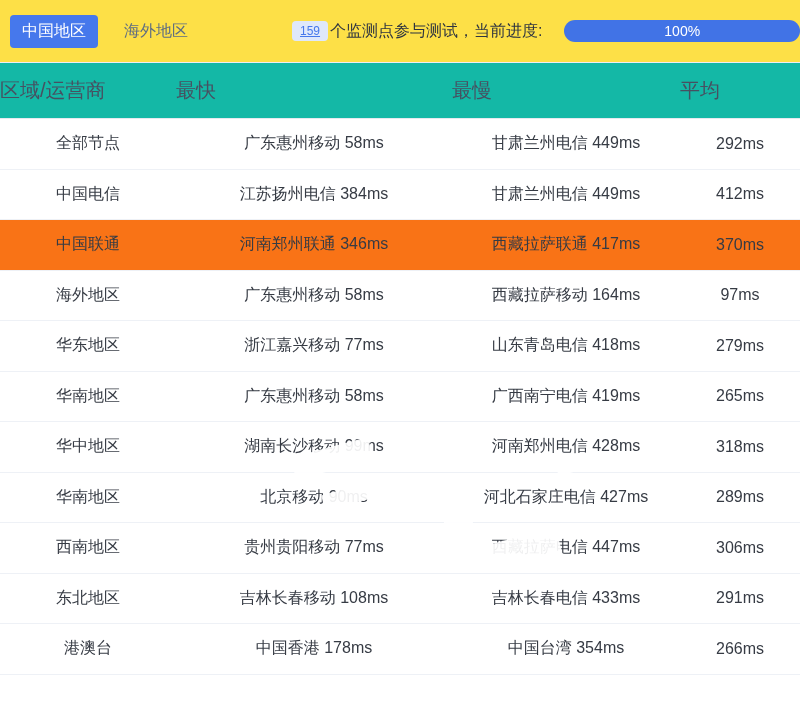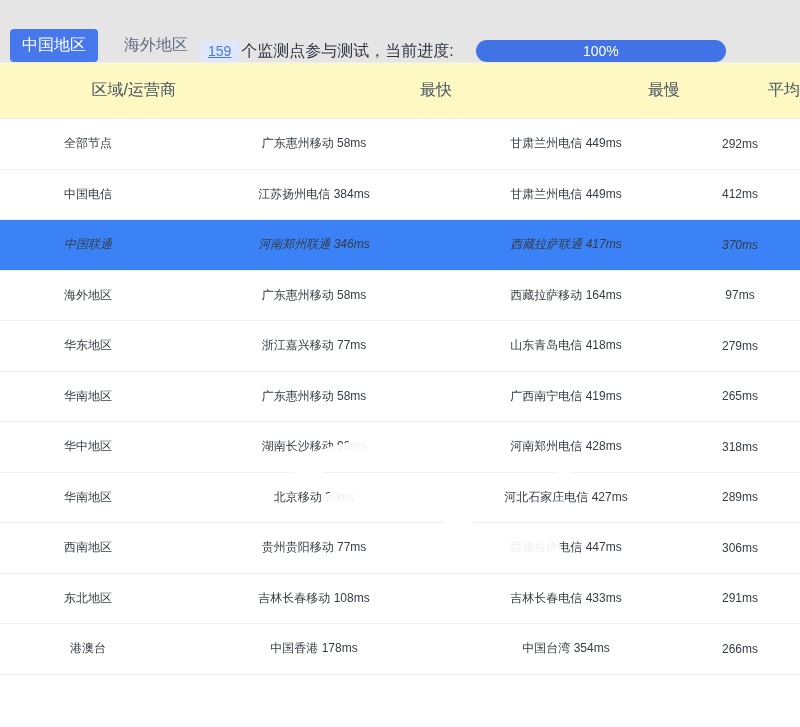--- a/index.html
+++ b/index.html
@@ -1,40 +1,40 @@
 <!DOCTYPE html>
 <html lang="zh"><head>
 <meta charset="utf-8">
 <style>
   * { margin:0; padding:0; box-sizing:border-box; }
   html,body { width:800px; height:727px; background:#fff; overflow:hidden;
     font-family:"Liberation Sans","DejaVu Sans",sans-serif; position:relative; }
 
   
-  .topbar { height:62px; display:flex; align-items:flex-end; padding-left:10px;
-    background:#e5e5e5; white-space:nowrap; }
+  .topbar { height:62px; display:flex; align-items:center; padding-left:10px;
+    background:#fde047; white-space:nowrap; }
   .tab { font-size:16px; padding:6px 12px; border-radius:4px; cursor:pointer; }
   .tab.active { background:#4678ec; color:#fff; }
   .tab.inactive { color:#5e6d82; margin-left:14px; }
-  .count-badge { background:#dfe8fb; color:#4678ec;
-    font-size:14px; padding:3px 8px; border-radius:4px;text-decoration:underline; }
+  .count-badge { margin-left:92px; background:#dfe8fb; color:#4678ec;
+    font-size:12px; padding:3px 8px; border-radius:4px;text-decoration:underline; }
   .status-text { margin-left:2px; color:#2f3540; font-size:16px; }
   .progress { margin-left:22px; width:250px; height:22px; border-radius:11px;
     background:#4173e6; color:#fff; font-size:14px; line-height:22px;
     text-align:center; }
 
   
   table { width:800px; border-collapse:collapse; table-layout:fixed; }
   col.c1 { width:22%; } col.c2 { width:34.5%; } col.c3 { width:28.5%; } col.c4 { width:15%; }
-  thead th { background:#fef9c3; height:56px; font-weight:400; font-size:16px;
-    color:#475061; text-align:right; border-top:1px solid #eceff4;
+  thead th { background:#14b8a6; height:56px; font-weight:400; font-size:20px;
+    color:#475061; text-align:left; border-top:1px solid #eceff4;
     border-bottom:1px solid #e6e9ef; }
-  tbody td { height:50.5px; font-size:12px; color:#363b44; text-align:center;
+  tbody td { height:50.5px; font-size:16px; color:#363b44; text-align:center;
     border-bottom:1px solid #eef1f6; background:#fff; }
-  tbody tr.hover td { background:#3b82f6;font-style:italic; }
+  tbody tr.hover td { background:#f97316; }
 
   
   .wm { position:absolute; background:#fff; opacity:.92; border-radius:2px;
     transform:rotate(-15deg); pointer-events:none; z-index:5; }
   .wm1 { left:292px; top:447px; width:80px;  height:23px; }
   .wm2 { left:322px; top:486px; width:70px;  height:16px; }
   .wm3 { left:556px; top:456px; width:34px;  height:16px; }
   .wm4 { left:444px; top:509px; width:28px;  height:24px; }
   .wm5 { left:478px; top:537px; width:82px;  height:25px; }
 </style>

